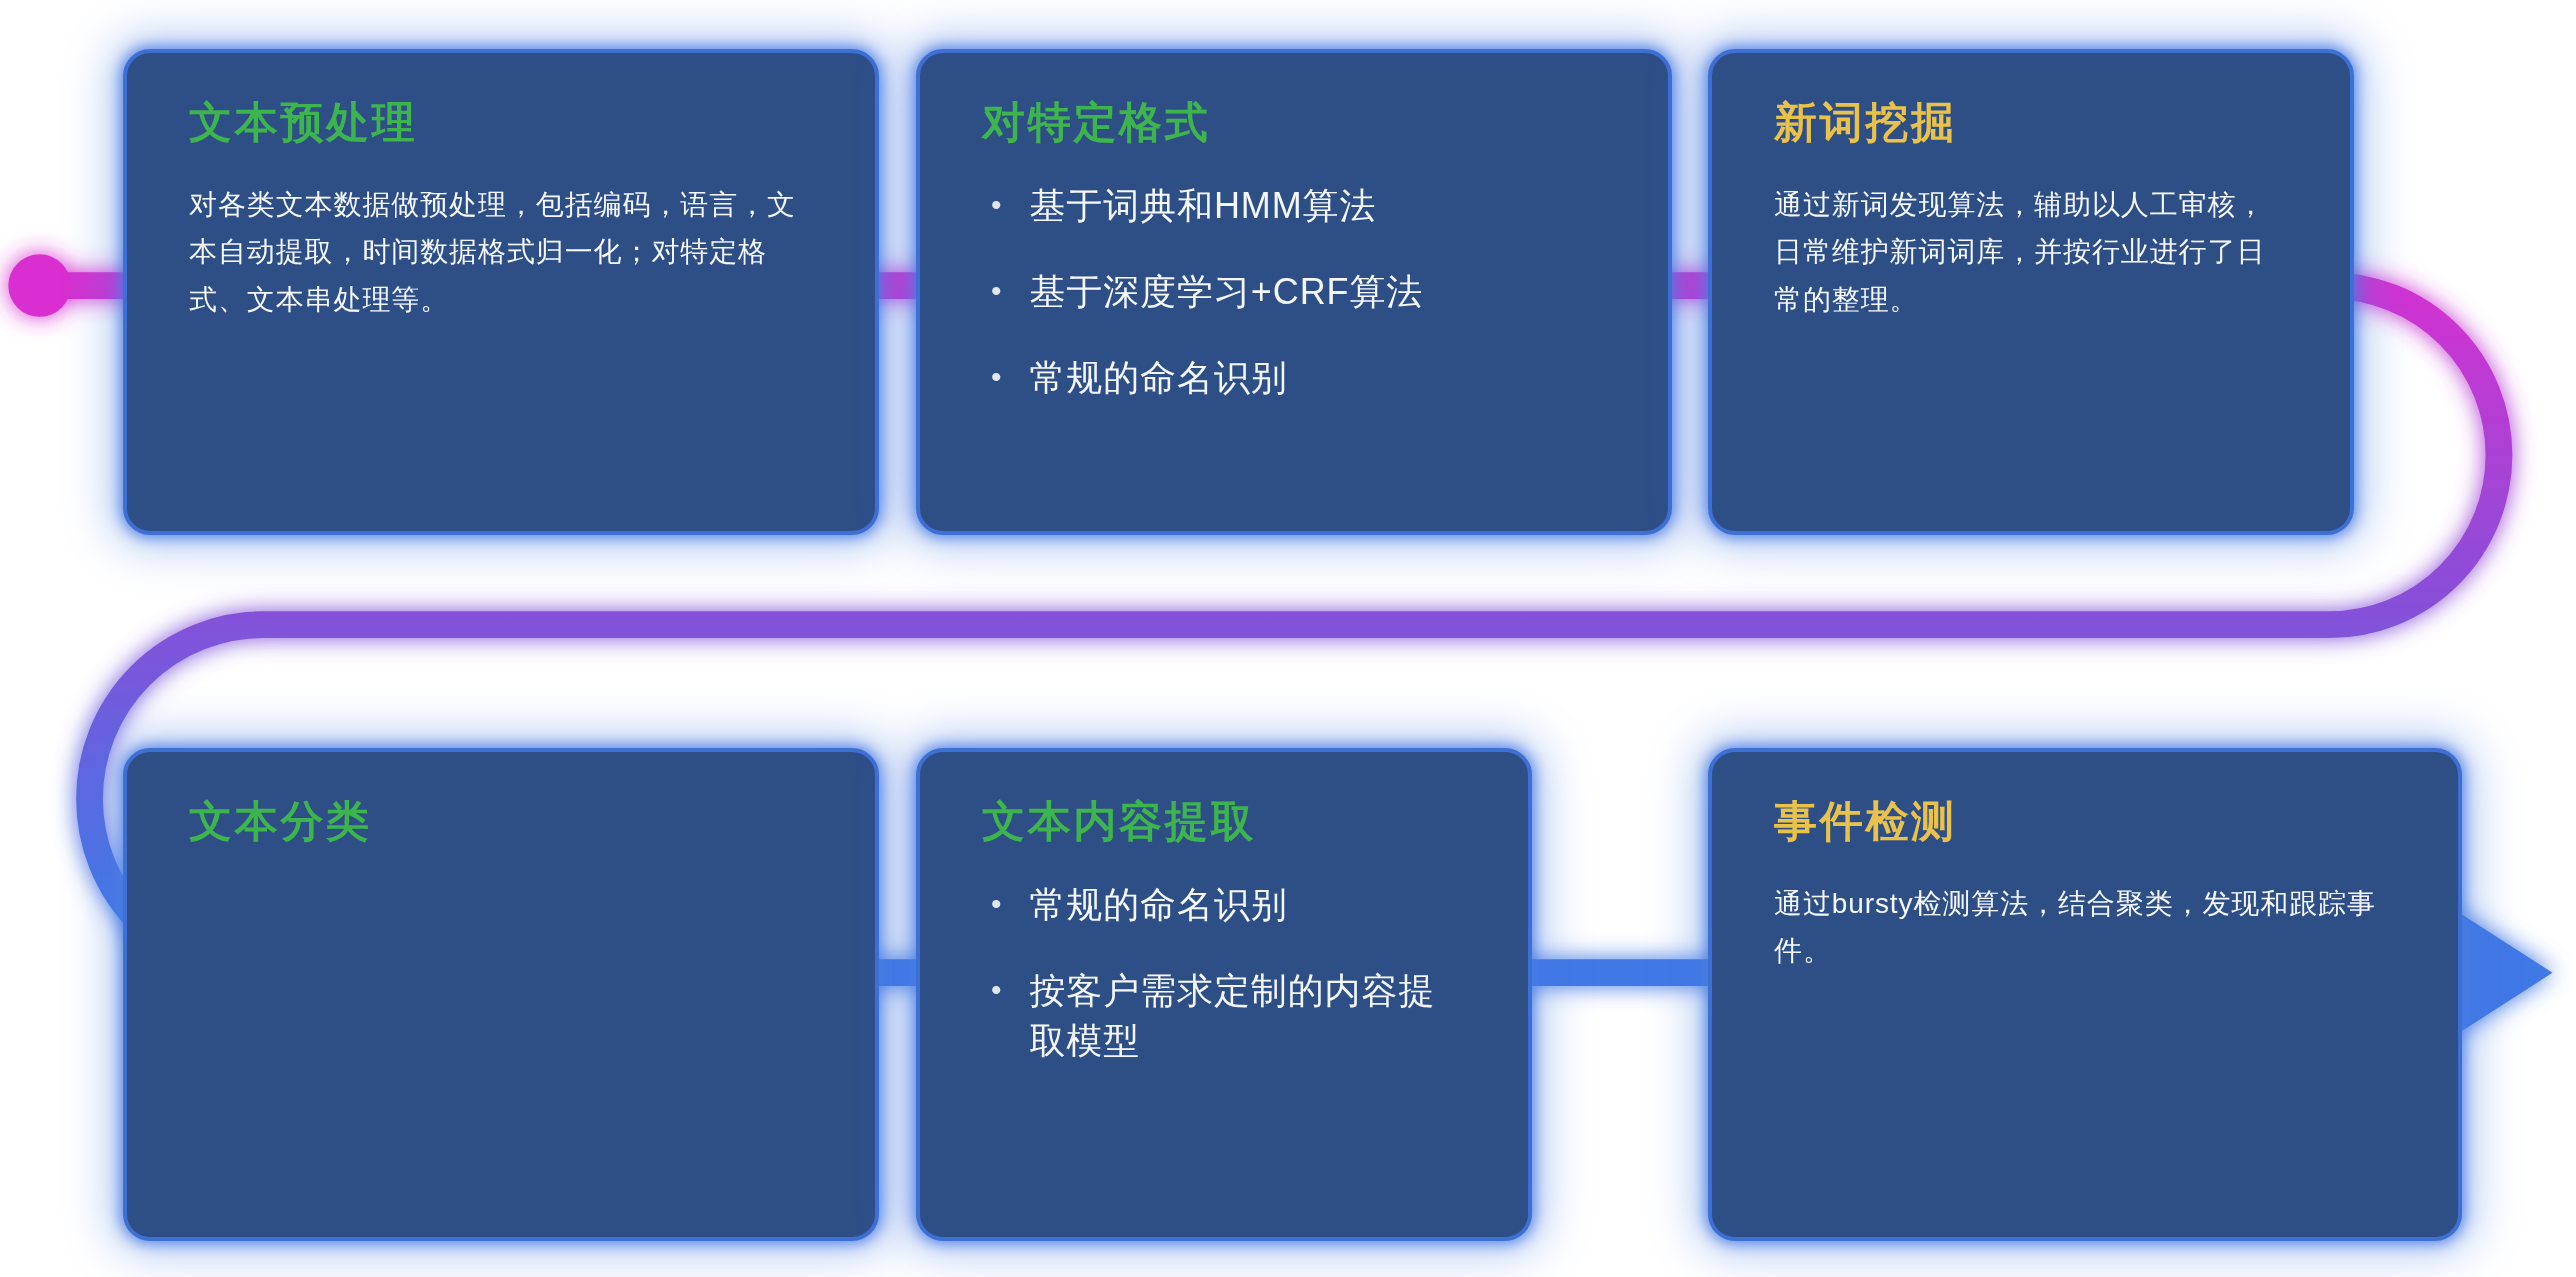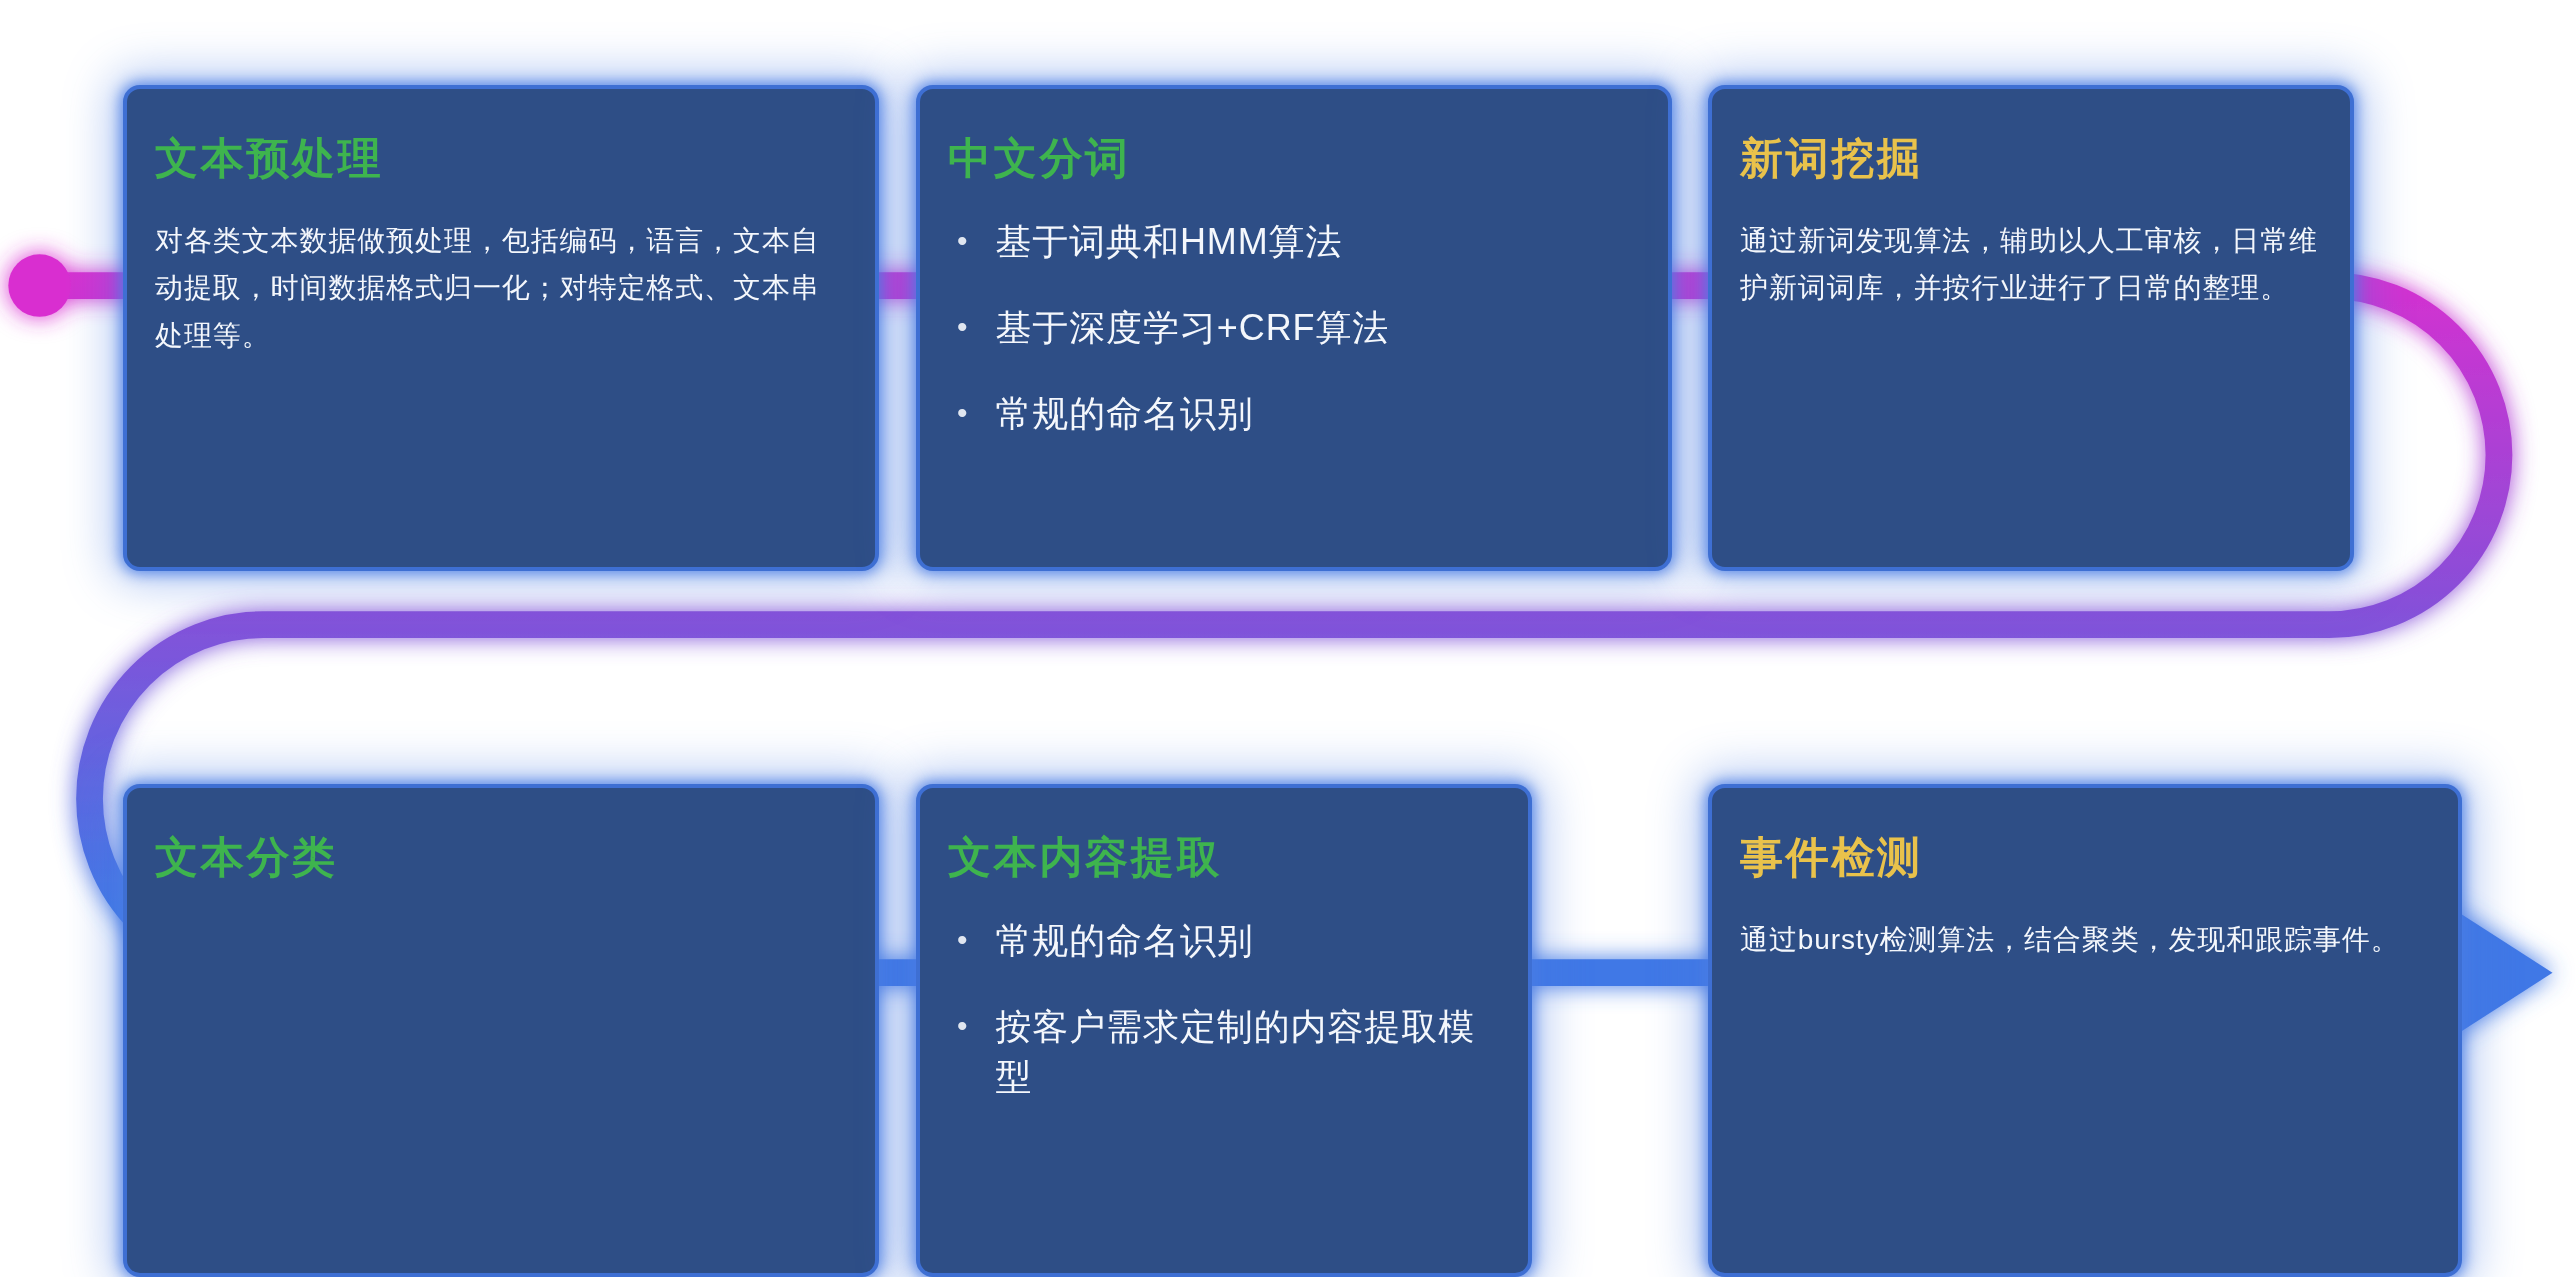--- a/index.html
+++ b/index.html
@@ -10,24 +10,23 @@
     background: #ffffff;
     font-family: "Liberation Sans", sans-serif;
     overflow: hidden;
   }
   #flow { position: absolute; left: 0; top: 0; }
   .card {
     position: absolute;
     box-sizing: border-box;
     background: var(--card-bg, #2e4e86);
     border: 4.5px solid var(--card-border, #3e6fd3);
-    border-radius: 17px;
-    padding: 41px 28px;
+    border-radius: 27px;
+    padding: 41px 62px;
     box-shadow: 0 0 14.3px 2.7px rgba(74,124,228,.85), 0 0 46px 12.5px rgba(74,124,228,.40);
-    margin-top: 36px;
   }
   .card-title {
     font-size: 43px;
     font-weight: bold;
     letter-spacing: 2.7px;
     margin: 0 0 28.6px 0;
   }
   .card-body {
     margin: 0;
     font-size: 28px;
@@ -87,21 +86,21 @@
     <polygon points="2748,1018 2860,1090 2748,1162" fill="#4178e6"></polygon>
   </g>
 </svg>
 
 <section class="card p1">
   <h2 class="card-title" style="color: rgb(62, 180, 78);">文本预处理</h2>
   <p class="card-body">对各类文本数据做预处理，包括编码，语言，文本自动提取，时间数据格式归一化；对特定格式、文本串处理等。</p>
 </section>
 
 <section class="card p2">
-  <h2 class="card-title" style="color: rgb(62, 180, 78);">中文分词</h2>
+  <h2 class="card-title" style="color: rgb(62, 180, 78);">对特定格式</h2>
   <ul class="card-bullets">
     <li>
       <span class="bullet-glyph">•</span>
       <span>基于词典和HMM算法</span>
     </li>
     <li>
       <span class="bullet-glyph">•</span>
       <span>基于深度学习+CRF算法</span>
     </li>
     <li>

